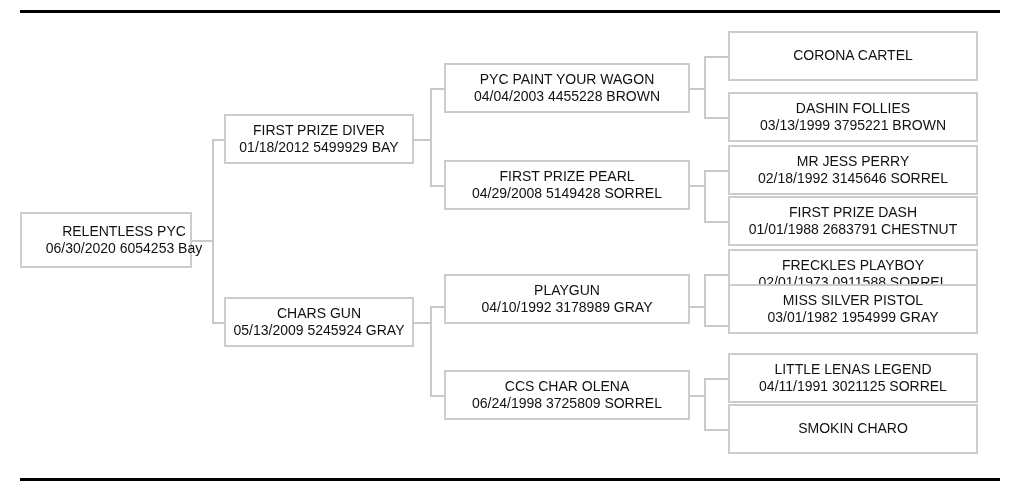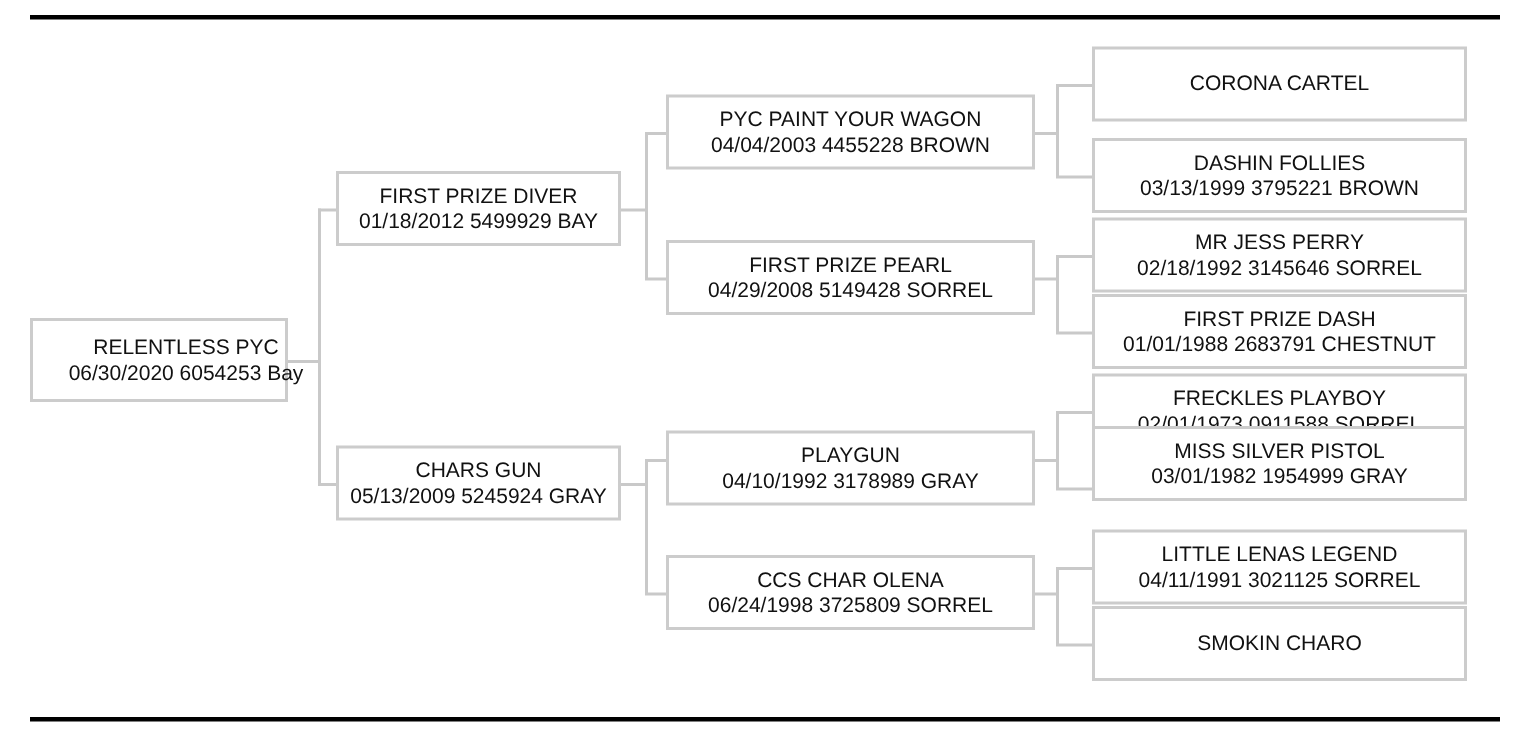--- a/index.html
+++ b/index.html
@@ -124,21 +124,21 @@
   <div class="node" style="left:444px; top:63px; width:246px; height:50px;">
     <div class="name">PYC PAINT YOUR WAGON</div>
     <div class="meta">04/04/2003 4455228 BROWN</div>
   </div>
 
   <div class="node" style="left:444px; top:160px; width:246px; height:50px;">
     <div class="name">FIRST PRIZE PEARL</div>
     <div class="meta">04/29/2008 5149428 SORREL</div>
   </div>
 
-  <div class="node" style="left:444px; top:287px; width:246px; height:50px;text-align:right;">
+  <div class="node" style="left:444px; top:274px; width:246px; height:50px;text-align:right;">
     <div class="name">PLAYGUN</div>
     <div class="meta">04/10/1992 3178989 GRAY</div>
   </div>
 
   <div class="node" style="left:444px; top:370px; width:246px; height:50px;">
     <div class="name">CCS CHAR OLENA</div>
     <div class="meta">06/24/1998 3725809 SORREL</div>
   </div>
 
   <div class="node" style="left:728px; top:31px; width:250px; height:50px;">

